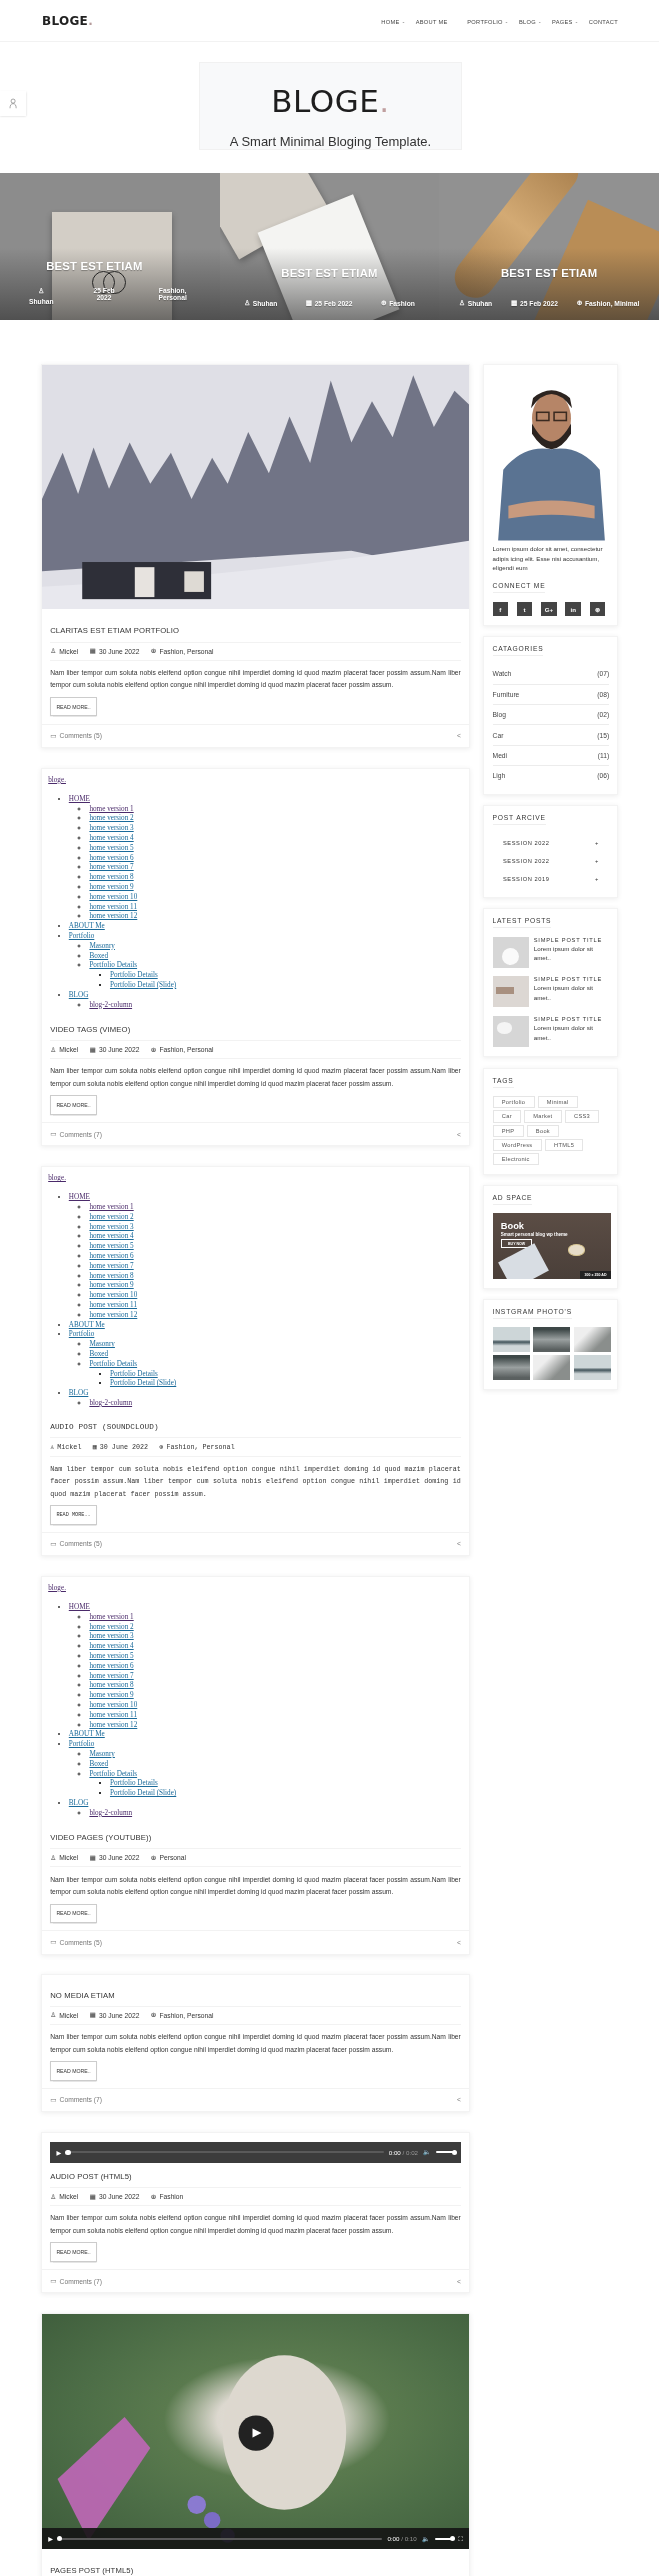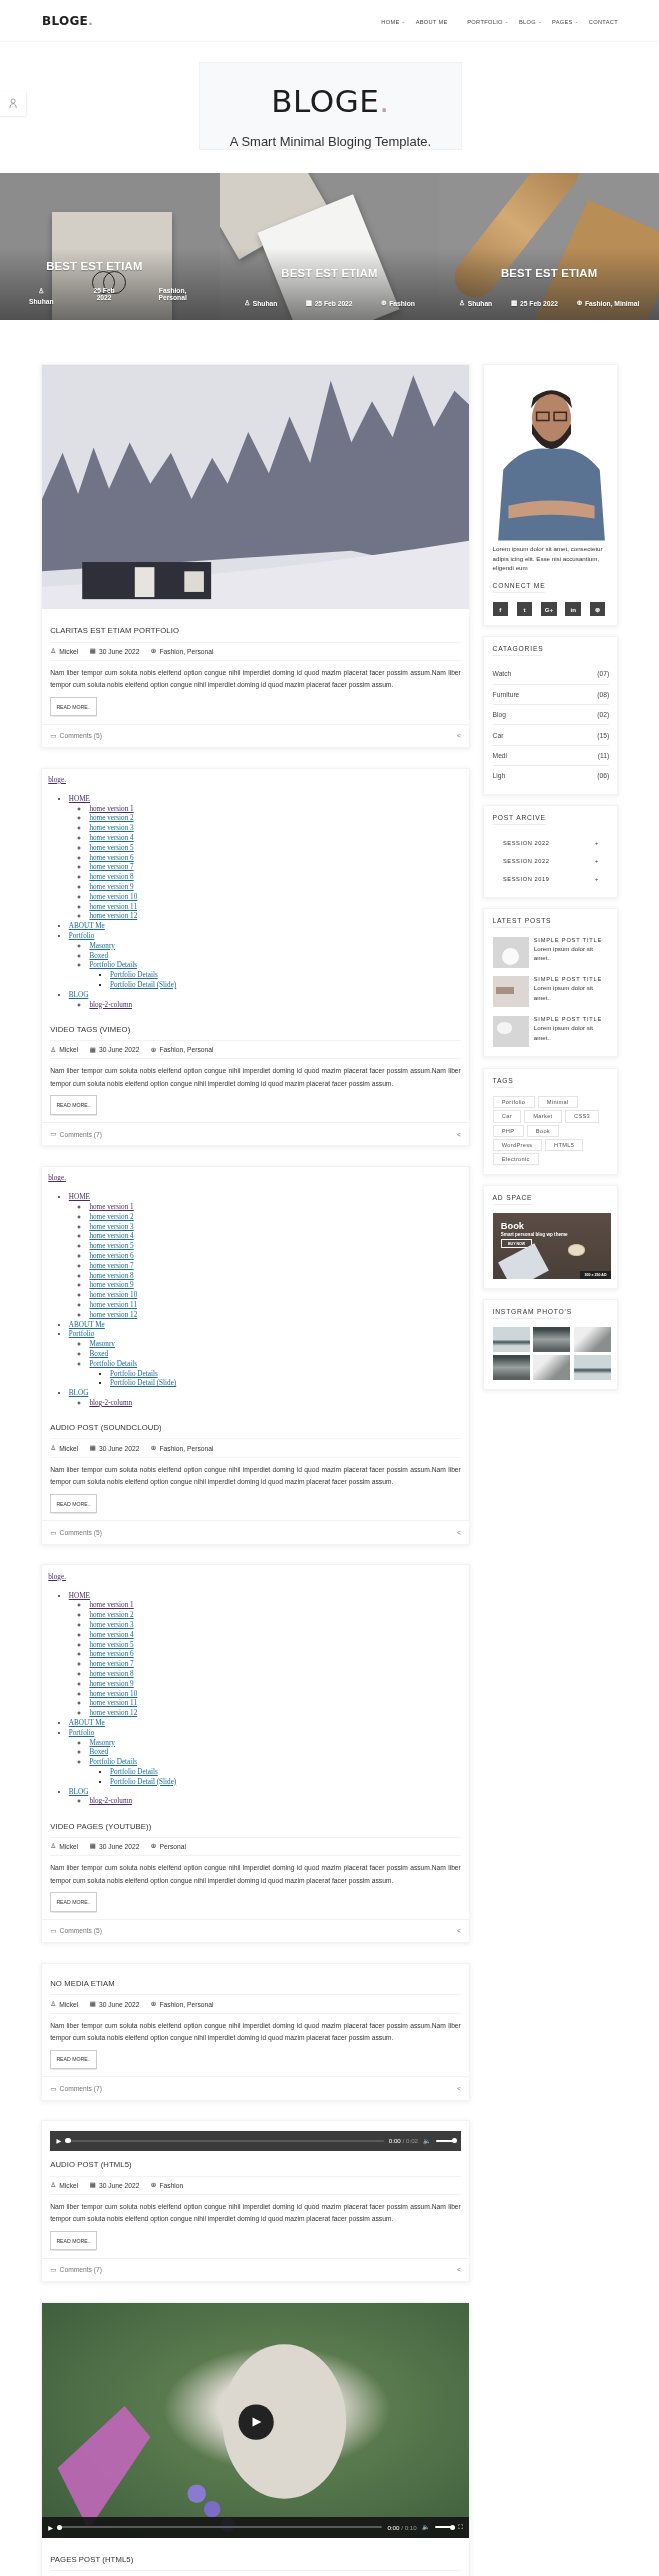--- a/index.html
+++ b/index.html
@@ -340,21 +340,21 @@
               </li>
             </ul>
           </li>
           <li><a>BLOG</a>
             <ul>
                 <li><a class="v">blog-2-column</a></li>
               </ul>
           </li>
         </ul>
       </div>
-      <div class="card-inner" style="padding-top:2.1px;">
+      <div class="card-inner" style="padding-top:2.1px;font-family:Liberation Mono, monospace;">
         <h2 class="post-title">AUDIO POST (SOUNDCLOUD)</h2>
         <div class="meta-row">
           <span class="m">
               <span>♙</span>
               <span>Mickel</span>
             </span>
           <span class="m">
               <span>▦</span>
               <span>30 June 2022</span>
             </span>

